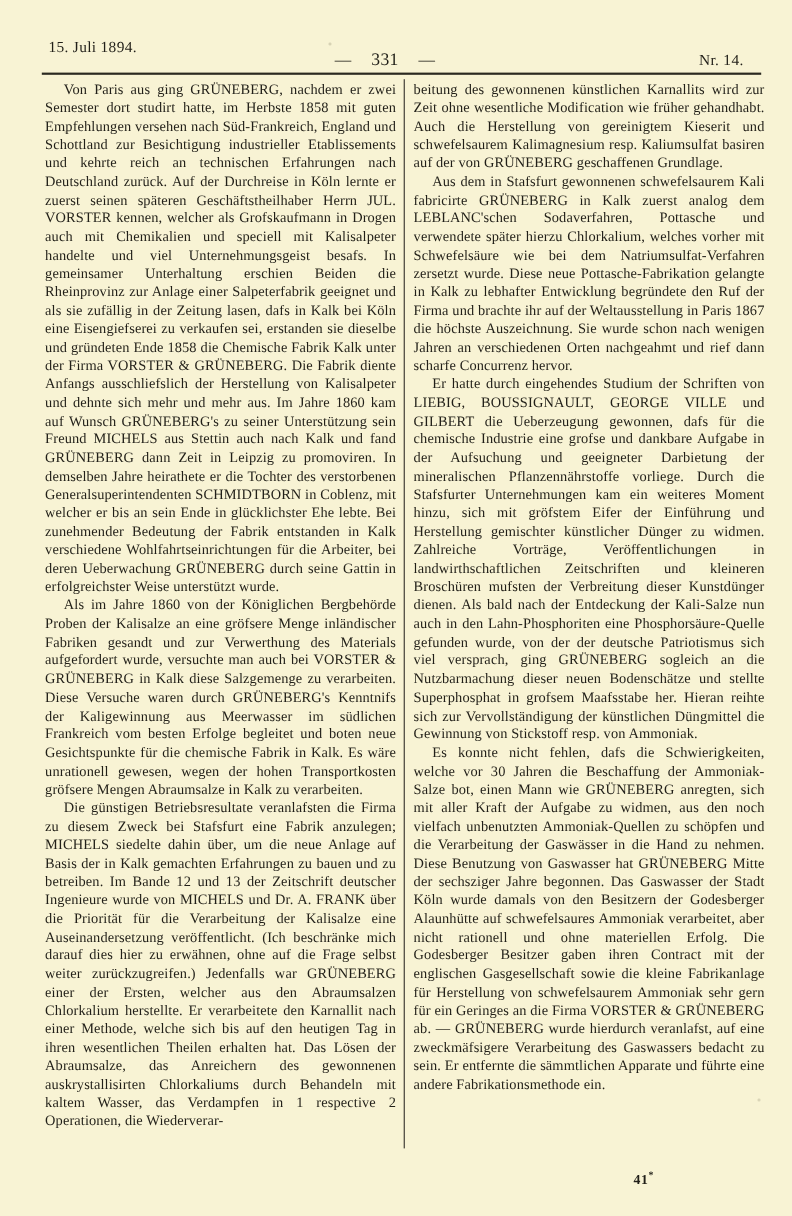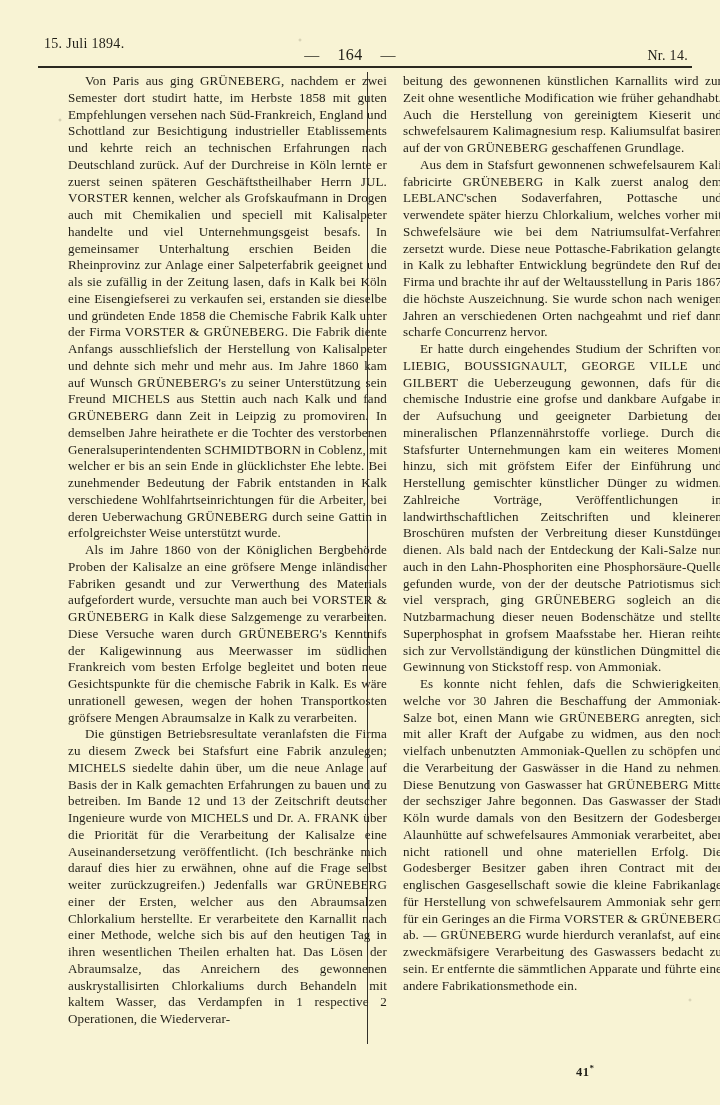--- a/index.html
+++ b/index.html
@@ -50,21 +50,21 @@
     text-align: center;
     font-size: 15px;
   }
   .masthead .center .pgnum {
     display: inline-block;
     margin: 0 18px;
     font-size: 16px;
   }
   .masthead .issue {
     position: absolute;
-    right: 4px;
+    right: 16px;
     bottom: 0;
   }
   .head-rule {
     position: absolute;
     top: 66px;
     left: 38px;
     width: 654px;
     height: 2px;
     background: #2b2920;
   }
@@ -79,21 +79,20 @@
   .col {
     position: absolute;
     top: 73px;
     width: 319px;
     height: 990px;
     overflow: hidden;
     font-size: 13.1px;
     line-height: 16.75px;
     text-align: justify;
     letter-spacing: 0.1px;
-    margin-left: 27px;
   }
   .col-left  { left: 41px; }
   .col-right { left: 376px; }
   .col p {
     margin: 0;
     text-indent: 17px;
     hyphens: auto;
     -webkit-hyphens: auto;
   }
   .col p.no-indent { text-indent: 0; }
@@ -106,21 +105,21 @@
     letter-spacing: 0.5px;
     text-align: center;
   }
   .sig-mark sup { font-size: 9px; }
 </style>
 </head>
 <body>
 
 <div class="masthead">
   <span class="date">15. Juli 1894.</span>
-  <span class="center"><span>—</span><span class="pgnum">164</span><span>—</span></span>
+  <span class="center"><span>—</span><span class="pgnum">331</span><span>—</span></span>
   <span class="issue">Nr. 14.</span>
 </div>
 
 <div class="head-rule"></div>
 <div class="col-divider"></div>
 
 <div class="col col-left" id="col-left">
     <p>Von Paris aus ging GRÜNEBERG, nachdem er zwei Semester dort studirt hatte, im Herbste 1858 mit guten Empfehlungen versehen nach Süd-Frankreich, England und Schottland zur Besichtigung industrieller Etablissements und kehrte reich an technischen Erfahrungen nach Deutschland zurück. Auf der Durchreise in Köln lernte er zuerst seinen späteren Geschäftstheilhaber Herrn JUL. VORSTER kennen, welcher als Grofskaufmann in Drogen auch mit Chemikalien und speciell mit Kalisalpeter handelte und viel Unternehmungsgeist besafs. In gemeinsamer Unterhaltung erschien Beiden die Rheinprovinz zur Anlage einer Salpeterfabrik geeignet und als sie zufällig in der Zeitung lasen, dafs in Kalk bei Köln eine Eisengiefserei zu verkaufen sei, erstanden sie dieselbe und gründeten Ende 1858 die Chemische Fabrik Kalk unter der Firma VORSTER &amp; GRÜNEBERG. Die Fabrik diente Anfangs ausschliefslich der Herstellung von Kalisalpeter und dehnte sich mehr und mehr aus. Im Jahre 1860 kam auf Wunsch GRÜNEBERG's zu seiner Unterstützung sein Freund MICHELS aus Stettin auch nach Kalk und fand GRÜNEBERG dann Zeit in Leipzig zu promoviren. In demselben Jahre heirathete er die Tochter des verstorbenen Generalsuperintendenten SCHMIDTBORN in Coblenz, mit welcher er bis an sein Ende in glücklichster Ehe lebte. Bei zunehmender Bedeutung der Fabrik entstanden in Kalk verschiedene Wohlfahrtseinrichtungen für die Arbeiter, bei deren Ueberwachung GRÜNEBERG durch seine Gattin in erfolgreichster Weise unterstützt wurde.</p>
     <p>Als im Jahre 1860 von der Königlichen Bergbehörde Proben der Kalisalze an eine gröfsere Menge inländischer Fabriken gesandt und zur Verwerthung des Materials aufgefordert wurde, versuchte man auch bei VORSTER &amp; GRÜNEBERG in Kalk diese Salzgemenge zu verarbeiten. Diese Versuche waren durch GRÜNEBERG's Kenntnifs der Kaligewinnung aus Meerwasser im südlichen Frankreich vom besten Erfolge begleitet und boten neue Gesichtspunkte für die chemische Fabrik in Kalk. Es wäre unrationell gewesen, wegen der hohen Transportkosten gröfsere Mengen Abraumsalze in Kalk zu verarbeiten.</p>
     <p>Die günstigen Betriebsresultate veranlafsten die Firma zu diesem Zweck bei Stafsfurt eine Fabrik anzulegen; MICHELS siedelte dahin über, um die neue Anlage auf Basis der in Kalk gemachten Erfahrungen zu bauen und zu betreiben. Im Bande 12 und 13 der Zeitschrift deutscher Ingenieure wurde von MICHELS und Dr. A. FRANK über die Priorität für die Verarbeitung der Kalisalze eine Auseinandersetzung veröffentlicht. (Ich beschränke mich darauf dies hier zu erwähnen, ohne auf die Frage selbst weiter zurückzugreifen.) Jedenfalls war GRÜNEBERG einer der Ersten, welcher aus den Abraumsalzen Chlorkalium herstellte. Er verarbeitete den Karnallit nach einer Methode, welche sich bis auf den heutigen Tag in ihren wesentlichen Theilen erhalten hat. Das Lösen der Abraumsalze, das Anreichern des gewonnenen auskrystallisirten Chlorkaliums durch Behandeln mit kaltem Wasser, das Verdampfen in 1 respective 2 Operationen, die Wiederverar-</p>

